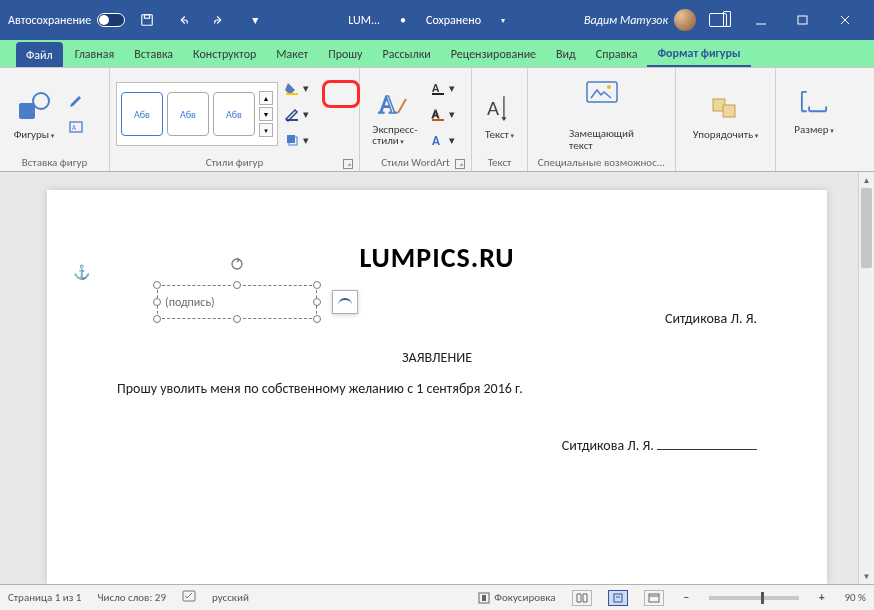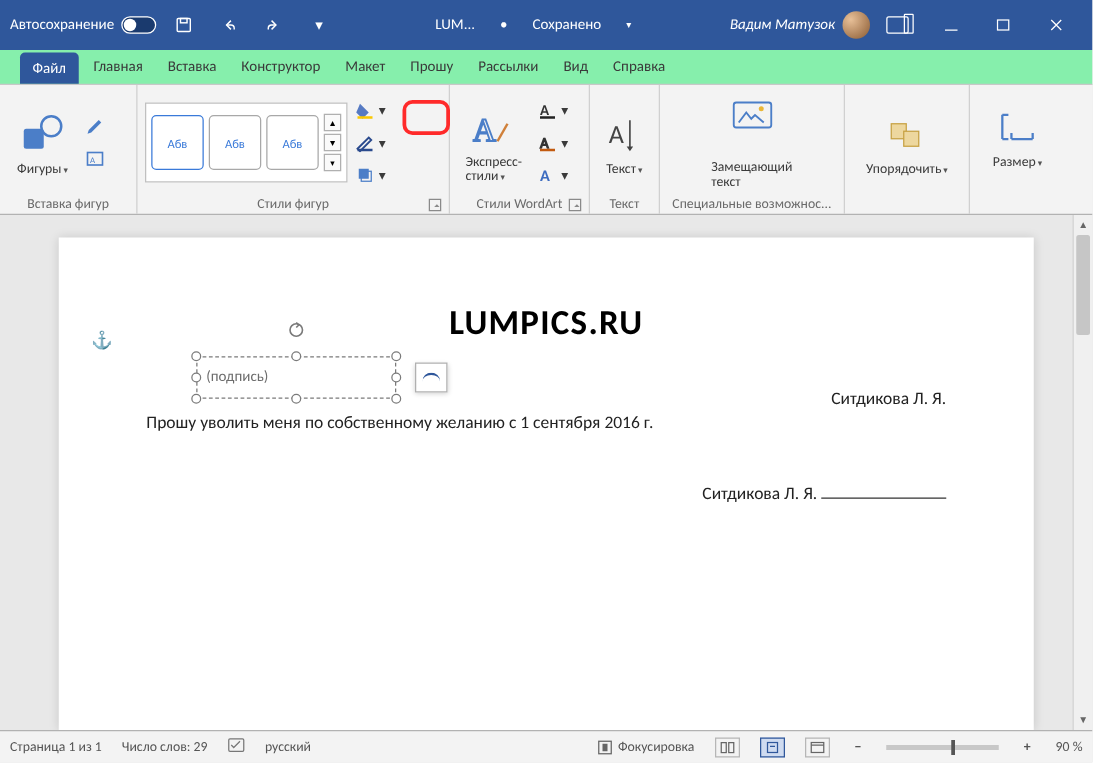--- a/index.html
+++ b/index.html
@@ -377,22 +377,24 @@
 </div>
 
 <div class="tabs">
   <div class="tab file">Файл</div>
   <div class="tab">Главная</div>
   <div class="tab">Вставка</div>
   <div class="tab">Конструктор</div>
   <div class="tab">Макет</div>
   <div class="tab">Прошу</div>
   <div class="tab">Рассылки</div>
+  <div class="tab">Рецензирование</div>
   <div class="tab">Вид</div>
   <div class="tab">Справка</div>
+  <div class="tab active">Формат фигуры</div>
 </div>
 
 <div class="ribbon">
 
   <div class="group" style="width:110px;">
     <div class="group-content">
       <div class="big-btn">
         <div class="ic">
           <svg viewBox="0 0 34 34">
               <rect x="2" y="12" width="16" height="16" fill="#4b7ec8" rx="2"></rect>
@@ -569,20 +571,21 @@
   <div class="page">
     <div class="watermark">LUMPICS.RU</div>
 
     <div class="anchor-marker">⚓</div>
 
     <div class="para-gap"></div>
     <div class="addr-block">
       <div>Ситдикова Л. Я.</div>
     </div>
 
+    <div class="doc-title">ЗАЯВЛЕНИЕ</div>
 
     <div class="doc-body">Прошу уволить меня по собственному желанию с 1 сентября 2016 г.</div>
 
     <div class="sig-right">
       <span>Ситдикова Л. Я.</span>
       <span class="sig-line"></span>
     </div>
 
     <div class="textbox-sel">
       <div class="border"></div>

